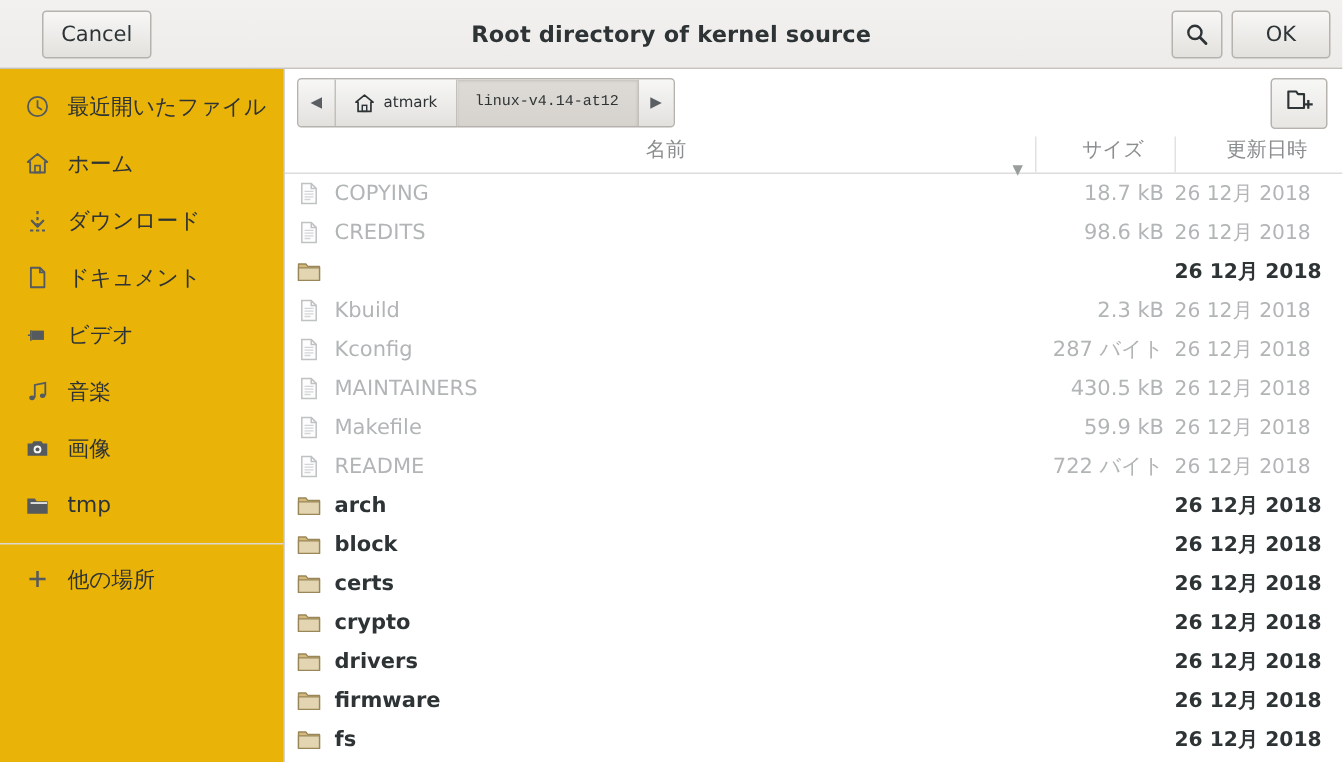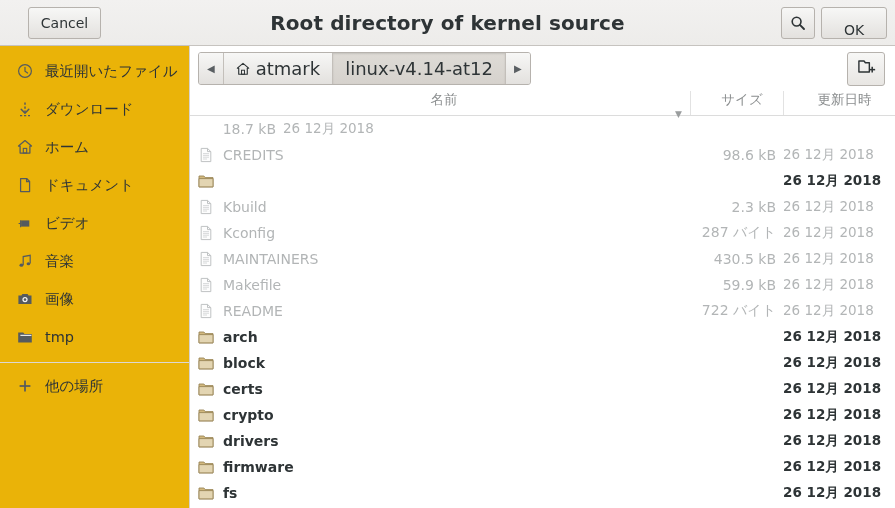--- a/index.html
+++ b/index.html
@@ -25,38 +25,38 @@
     background: linear-gradient(to bottom, #f2f1f0 0%, #edecea 100%);
     border-bottom: 1px solid #c6c3bf;
     display: flex; align-items: center;
     padding: 0 8px;
     position: relative;
   }
   .hb-title {
     position: absolute;
     left: 0; right: 0; top: 0; bottom: 0;
     display: flex; align-items: center; justify-content: center;
-    font-size: 20px; font-weight: bold; color: #2e3436;
+    font-size: 15px; font-weight: bold; color: #2e3436;
     pointer-events: none;
     letter-spacing: 0.1px;
   }
   .btn {
     background: linear-gradient(to bottom, #f7f7f6 0%, #e3e1de 100%);
     border: 1px solid #b6b2ad;
     border-radius: 3px;
     color: #2e3436;
     font-size: 14px;
     font-family: "DejaVu Sans", "Liberation Sans", sans-serif;
     height: 32px;
     display: flex; align-items: center; justify-content: center;
     cursor: default;
     z-index: 2;
   }
   .btn-cancel { width: 73px; margin-left: 20px; }
-  .btn-ok { width: 66px; margin-left: 6px; align-items: flex-end; }
+  .btn-ok { width: 66px; margin-left: 6px; }
   .btn-search {
     width: 34px; margin-left: auto;
   }
   .hb-right { display: flex; align-items: center; margin-left: auto; z-index: 2; }
 
   .mag-icon { display: block; }
 
   
   .body {
     flex: 1 1 auto;
@@ -112,30 +112,31 @@
     display: flex; align-items: stretch;
     height: 33px;
     border: 1px solid #b6b2ad;
     border-radius: 3px;
     overflow: hidden;
     background: linear-gradient(to bottom, #f7f7f6 0%, #e3e1de 100%);
   }
   .crumb {
     display: flex; align-items: center; justify-content: center;
     padding: 0 12px;
-    font-size: 18px;
+    font-size: 10px;
     color: #2e3436;
     border-right: 1px solid #c3bfba;
     background: linear-gradient(to bottom, #f7f7f6 0%, #e3e1de 100%);
     cursor: default;
     white-space: nowrap;
   }
   .crumb.active {
     background: linear-gradient(to bottom, #dedbd6 0%, #d6d2cd 100%);
     box-shadow: inset 0 1px 2px rgba(0,0,0,.12);
+    font-family: Liberation Mono, monospace;
   }
   .crumb.arrow { padding: 0 8px; color: #5a5f63; font-size: 10px; }
   .crumb:last-child { border-right: none; }
   .home-glyph { margin-right: 6px; display: flex; align-items: center; }
 
   .newfolder-btn {
     margin-left: auto;
     width: 38px; height: 34px;
     background: linear-gradient(to bottom, #f7f7f6 0%, #e8e6e3 100%);
     border: 1px solid #b6b2ad;
@@ -244,36 +245,36 @@
             <circle cx="8" cy="8" r="6.4" fill="none" stroke="#555a5e" stroke-width="1.2"></circle>
             <path d="M8 4.3V8.3l2.6 1.7" fill="none" stroke="#555a5e" stroke-width="1.2" stroke-linecap="round"></path>
           </svg>
         </span>
         <span class="side-label">最近開いたファイル</span>
       </div>
 
       <div class="side-item">
         <span class="s-ico">
           <svg width="16" height="16" viewBox="0 0 16 16">
+            <path d="M8 1.6 1.5 7h1.6v7h9.8V7h1.6z" fill="none" stroke="#555a5e" stroke-width="1.25" stroke-linejoin="round"></path>
+            <rect x="6.3" y="9.4" width="3.4" height="4.6" fill="none" stroke="#555a5e" stroke-width="1.1"></rect>
+          </svg>
+        </span>
+        <span class="side-label">ホーム</span>
+      </div>
+
+      <div class="side-item">
+        <span class="s-ico">
+          <svg width="16" height="16" viewBox="0 0 16 16">
             <line x1="8" y1="1.6" x2="8" y2="11.4" stroke="#555a5e" stroke-width="1.5" stroke-dasharray="2.2 1.8"></line>
             <path d="M4.2 8.2 8 12.2l3.8-4" fill="none" stroke="#555a5e" stroke-width="1.5" stroke-linecap="round" stroke-linejoin="round"></path>
             <line x1="3" y1="14.6" x2="13" y2="14.6" stroke="#555a5e" stroke-width="1.3" stroke-dasharray="2.2 1.8"></line>
           </svg>
         </span>
         <span class="side-label">ダウンロード</span>
-      </div>
-
-      <div class="side-item">
-        <span class="s-ico">
-          <svg width="16" height="16" viewBox="0 0 16 16">
-            <path d="M8 1.6 1.5 7h1.6v7h9.8V7h1.6z" fill="none" stroke="#555a5e" stroke-width="1.25" stroke-linejoin="round"></path>
-            <rect x="6.3" y="9.4" width="3.4" height="4.6" fill="none" stroke="#555a5e" stroke-width="1.1"></rect>
-          </svg>
-        </span>
-        <span class="side-label">ホーム</span>
       </div>
 
       <div class="side-item">
         <span class="s-ico">
           <svg width="16" height="16" viewBox="0 0 16 16">
             <path d="M3.6 1.5h6l3 3v10h-9z" fill="none" stroke="#555a5e" stroke-width="1.25" stroke-linejoin="round"></path>
             <path d="M9.6 1.5v3.1h3" fill="none" stroke="#555a5e" stroke-width="1.25"></path>
           </svg>
         </span>
         <span class="side-label">ドキュメント</span>
@@ -378,144 +379,159 @@
         <div class="ch ch-size">
           <span>サイズ</span>
         </div>
         <div class="ch ch-date">
           <span>更新日時</span>
         </div>
       </div>
 
       <div class="filelist" id="filelist">
           <div class="row file">
-            <div class="cell-size">18.7 kB</div>
-            <div class="cell-date">26 12月 2018</div>
-          </div>
-          <div class="row file">
             <div class="cell-name">
               <span class="f-ico">
                 <svg width="16" height="16" viewBox="0 0 16 16">
                   <path d="M3.2 1.4h6.3l3.3 3.2v10H3.2z" fill="#fdfdfd" stroke="#bfc2c3" stroke-width="1"></path>
                   <path d="M9.5 1.4v3.2h3.3" fill="none" stroke="#bfc2c3" stroke-width="1"></path>
                   <g stroke="#d2d5d6" stroke-width="0.9">
                     <line x1="5" y1="6.6" x2="11" y2="6.6"></line>
                     <line x1="5" y1="8.4" x2="11" y2="8.4"></line>
                     <line x1="5" y1="10.2" x2="11" y2="10.2"></line>
                     <line x1="5" y1="12" x2="9" y2="12"></line>
                   </g>
                 </svg>
               </span>
-              <span>CREDITS</span>
-            </div>
-            <div class="cell-size">98.6 kB</div>
-            <div class="cell-date">26 12月 2018</div>
-          </div>
-          <div class="row dir">
-            <div class="cell-name">
-              <span class="f-ico">
-                <svg width="16" height="16" viewBox="0 0 16 16">
-                  <path d="M1 3h4.9l1.3 1.6H15v9.3H1z" fill="#d3b97e" stroke="#9a8758" stroke-width="0.9" stroke-linejoin="round"></path>
-                  <path d="M1 5.6h14v8.3H1z" fill="#e3d5b2" stroke="#9a8758" stroke-width="0.9"></path>
-                </svg>
-              </span>
-            </div>
-            <div class="cell-size"></div>
+              <span>COPYING</span>
+            </div>
+            <div class="cell-size">18.7 kB</div>
             <div class="cell-date">26 12月 2018</div>
           </div>
           <div class="row file">
             <div class="cell-name">
               <span class="f-ico">
                 <svg width="16" height="16" viewBox="0 0 16 16">
                   <path d="M3.2 1.4h6.3l3.3 3.2v10H3.2z" fill="#fdfdfd" stroke="#bfc2c3" stroke-width="1"></path>
                   <path d="M9.5 1.4v3.2h3.3" fill="none" stroke="#bfc2c3" stroke-width="1"></path>
                   <g stroke="#d2d5d6" stroke-width="0.9">
                     <line x1="5" y1="6.6" x2="11" y2="6.6"></line>
                     <line x1="5" y1="8.4" x2="11" y2="8.4"></line>
                     <line x1="5" y1="10.2" x2="11" y2="10.2"></line>
                     <line x1="5" y1="12" x2="9" y2="12"></line>
                   </g>
                 </svg>
               </span>
-              <span>Kbuild</span>
-            </div>
-            <div class="cell-size">2.3 kB</div>
+              <span>CREDITS</span>
+            </div>
+            <div class="cell-size">98.6 kB</div>
+            <div class="cell-date">26 12月 2018</div>
+          </div>
+          <div class="row dir">
+            <div class="cell-name">
+              <span class="f-ico">
+                <svg width="16" height="16" viewBox="0 0 16 16">
+                  <path d="M1 3h4.9l1.3 1.6H15v9.3H1z" fill="#d3b97e" stroke="#9a8758" stroke-width="0.9" stroke-linejoin="round"></path>
+                  <path d="M1 5.6h14v8.3H1z" fill="#e3d5b2" stroke="#9a8758" stroke-width="0.9"></path>
+                </svg>
+              </span>
+            </div>
+            <div class="cell-size"></div>
             <div class="cell-date">26 12月 2018</div>
           </div>
           <div class="row file">
             <div class="cell-name">
               <span class="f-ico">
                 <svg width="16" height="16" viewBox="0 0 16 16">
                   <path d="M3.2 1.4h6.3l3.3 3.2v10H3.2z" fill="#fdfdfd" stroke="#bfc2c3" stroke-width="1"></path>
                   <path d="M9.5 1.4v3.2h3.3" fill="none" stroke="#bfc2c3" stroke-width="1"></path>
                   <g stroke="#d2d5d6" stroke-width="0.9">
                     <line x1="5" y1="6.6" x2="11" y2="6.6"></line>
                     <line x1="5" y1="8.4" x2="11" y2="8.4"></line>
                     <line x1="5" y1="10.2" x2="11" y2="10.2"></line>
                     <line x1="5" y1="12" x2="9" y2="12"></line>
                   </g>
                 </svg>
               </span>
-              <span>Kconfig</span>
-            </div>
-            <div class="cell-size">287 バイト</div>
+              <span>Kbuild</span>
+            </div>
+            <div class="cell-size">2.3 kB</div>
             <div class="cell-date">26 12月 2018</div>
           </div>
           <div class="row file">
             <div class="cell-name">
               <span class="f-ico">
                 <svg width="16" height="16" viewBox="0 0 16 16">
                   <path d="M3.2 1.4h6.3l3.3 3.2v10H3.2z" fill="#fdfdfd" stroke="#bfc2c3" stroke-width="1"></path>
                   <path d="M9.5 1.4v3.2h3.3" fill="none" stroke="#bfc2c3" stroke-width="1"></path>
                   <g stroke="#d2d5d6" stroke-width="0.9">
                     <line x1="5" y1="6.6" x2="11" y2="6.6"></line>
                     <line x1="5" y1="8.4" x2="11" y2="8.4"></line>
                     <line x1="5" y1="10.2" x2="11" y2="10.2"></line>
                     <line x1="5" y1="12" x2="9" y2="12"></line>
                   </g>
                 </svg>
               </span>
-              <span>MAINTAINERS</span>
-            </div>
-            <div class="cell-size">430.5 kB</div>
+              <span>Kconfig</span>
+            </div>
+            <div class="cell-size">287 バイト</div>
             <div class="cell-date">26 12月 2018</div>
           </div>
           <div class="row file">
             <div class="cell-name">
               <span class="f-ico">
                 <svg width="16" height="16" viewBox="0 0 16 16">
                   <path d="M3.2 1.4h6.3l3.3 3.2v10H3.2z" fill="#fdfdfd" stroke="#bfc2c3" stroke-width="1"></path>
                   <path d="M9.5 1.4v3.2h3.3" fill="none" stroke="#bfc2c3" stroke-width="1"></path>
                   <g stroke="#d2d5d6" stroke-width="0.9">
                     <line x1="5" y1="6.6" x2="11" y2="6.6"></line>
                     <line x1="5" y1="8.4" x2="11" y2="8.4"></line>
                     <line x1="5" y1="10.2" x2="11" y2="10.2"></line>
                     <line x1="5" y1="12" x2="9" y2="12"></line>
                   </g>
                 </svg>
               </span>
-              <span>Makefile</span>
-            </div>
-            <div class="cell-size">59.9 kB</div>
+              <span>MAINTAINERS</span>
+            </div>
+            <div class="cell-size">430.5 kB</div>
             <div class="cell-date">26 12月 2018</div>
           </div>
           <div class="row file">
             <div class="cell-name">
               <span class="f-ico">
                 <svg width="16" height="16" viewBox="0 0 16 16">
                   <path d="M3.2 1.4h6.3l3.3 3.2v10H3.2z" fill="#fdfdfd" stroke="#bfc2c3" stroke-width="1"></path>
                   <path d="M9.5 1.4v3.2h3.3" fill="none" stroke="#bfc2c3" stroke-width="1"></path>
                   <g stroke="#d2d5d6" stroke-width="0.9">
                     <line x1="5" y1="6.6" x2="11" y2="6.6"></line>
                     <line x1="5" y1="8.4" x2="11" y2="8.4"></line>
                     <line x1="5" y1="10.2" x2="11" y2="10.2"></line>
                     <line x1="5" y1="12" x2="9" y2="12"></line>
                   </g>
                 </svg>
               </span>
+              <span>Makefile</span>
+            </div>
+            <div class="cell-size">59.9 kB</div>
+            <div class="cell-date">26 12月 2018</div>
+          </div>
+          <div class="row file">
+            <div class="cell-name">
+              <span class="f-ico">
+                <svg width="16" height="16" viewBox="0 0 16 16">
+                  <path d="M3.2 1.4h6.3l3.3 3.2v10H3.2z" fill="#fdfdfd" stroke="#bfc2c3" stroke-width="1"></path>
+                  <path d="M9.5 1.4v3.2h3.3" fill="none" stroke="#bfc2c3" stroke-width="1"></path>
+                  <g stroke="#d2d5d6" stroke-width="0.9">
+                    <line x1="5" y1="6.6" x2="11" y2="6.6"></line>
+                    <line x1="5" y1="8.4" x2="11" y2="8.4"></line>
+                    <line x1="5" y1="10.2" x2="11" y2="10.2"></line>
+                    <line x1="5" y1="12" x2="9" y2="12"></line>
+                  </g>
+                </svg>
+              </span>
               <span>README</span>
             </div>
             <div class="cell-size">722 バイト</div>
             <div class="cell-date">26 12月 2018</div>
           </div>
           <div class="row dir">
             <div class="cell-name">
               <span class="f-ico">
                 <svg width="16" height="16" viewBox="0 0 16 16">
                   <path d="M1 3h4.9l1.3 1.6H15v9.3H1z" fill="#d3b97e" stroke="#9a8758" stroke-width="0.9" stroke-linejoin="round"></path>

